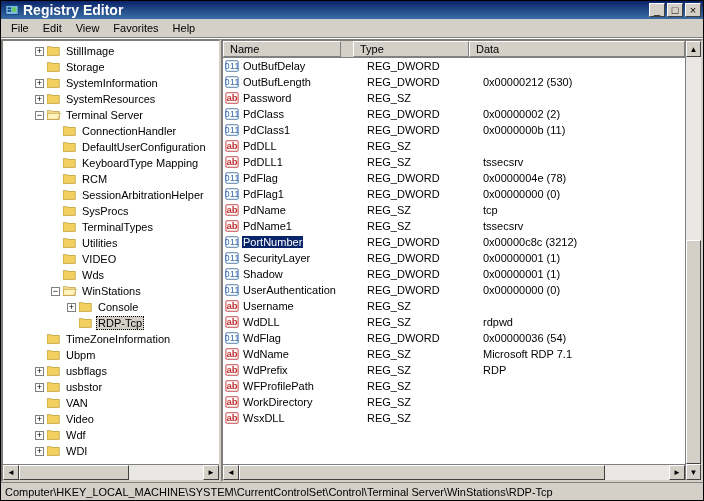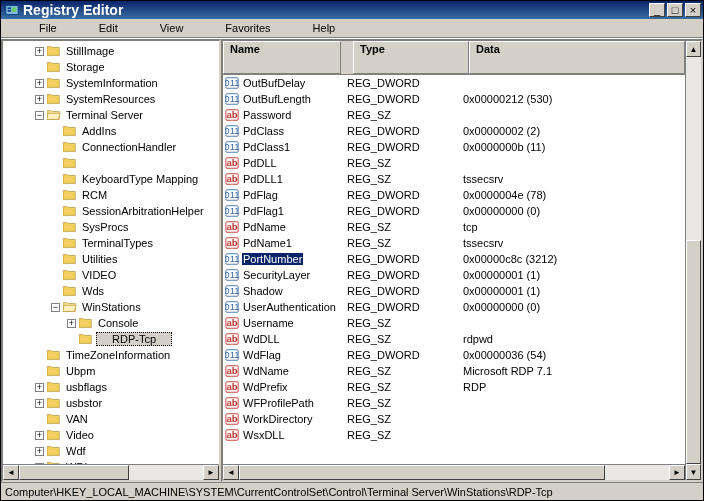--- a/index.html
+++ b/index.html
@@ -3,43 +3,43 @@
 <meta charset="utf-8">
 <style>
 * { box-sizing: border-box; margin: 0; padding: 0; font-family: "Tahoma", "Segoe UI", sans-serif; font-size: 11px; }
 body { background: #d4d0c8; width: 704px; height: 501px; overflow: hidden; display: flex; flex-direction: column; border: 1px solid #000; }
 .titlebar { background: linear-gradient(#0a246a,#3a6ea5); color: #fff; height: 18px; display: flex; align-items: center; padding: 0 2px; }
 .titlebar .app-icon { width: 14px; height: 14px; margin: 0 4px 0 2px; }
 .titlebar .title { flex: 1; font-weight: bold; font-size: 14px; }
 .titlebar .winbtns { display: flex; gap: 2px; }
 .winbtn { width: 16px; height: 14px; background: #d4d0c8; border: 1px solid #fff; border-right-color:#404040; border-bottom-color:#404040; display:flex; align-items:center; justify-content:center; font-family: Arial; font-size:9px; color:#000; }
 .menubar { background: #d4d0c8; height: 19px; display: flex; align-items: center; padding: 0 4px; border-bottom: 1px solid #808080; gap: 2px; }
-.menubar .menuitem { padding: 14px 6px; cursor: default; margin-left: 28px; }
+.menubar .menuitem { padding: 14px 6px; cursor: default; }
 .workspace { flex: 1; display: flex; border-top: 1px solid #fff; overflow:hidden; }
 .pane { background:#fff; border:2px inset #d4d0c8; position:relative; overflow:hidden; display:flex; flex-direction:column; }
 .tree-pane { width: 220px; }
 .list-pane { flex:1; }
 .tree { flex:1; overflow:hidden; padding:2px 0 0 0; }
 .tree-row { display:flex; align-items:center; height:16px; white-space:nowrap; cursor:default; }
 .expander { width:9px; height:9px; border:1px solid #808080; display:inline-flex; align-items:center; justify-content:center; font-size:9px; line-height:1; margin-right:3px; background:#fff; color:#000; flex-shrink:0; }
 .expander.blank { border:none; background:transparent; }
 .folder-icon { width:14px; height:12px; margin-right:3px; flex-shrink:0; }
 .tree-label { padding:0 2px; }
-.tree-label.sel { background:#d4d0c8; border:1px dotted #000; padding:0 15px; }
+.tree-label.sel { background:#d4d0c8; border:1px dotted #000; padding:0 1px; }
 .indent { display:inline-block; flex-shrink:0; }
-.list-header { display:flex; background:#d4d0c8; height:34px; border-bottom:1px solid #808080;font-weight:bold; }
+.list-header { display:flex; background:#d4d0c8; height:17px; border-bottom:1px solid #808080; }
 .list-header .col { border:1px solid; border-color:#fff #808080 #808080 #fff; padding:1px 6px; cursor:default; }
 .col-name { width:118px; }
 .col-type { width:116px;margin-left:12px; }
 .col-data { flex:1; }
 .list-body { flex:1; overflow:hidden; }
 .list-row { display:flex; align-items:center; height:16px; cursor:default; }
 .cell { padding:0 6px; overflow:hidden; text-overflow:ellipsis; white-space:nowrap; }
 .cell-name { width:118px; display:flex; align-items:center; gap:3px; padding-left:2px;}
-.cell-type { width:116px; }
+.cell-type { width:116px;margin-left:20px; }
 .cell-data { flex:1; }
 .val-icon { width:14px; height:14px; flex-shrink:0; }
 .list-row.sel .name-text { background:#0a246a; color:#fff; padding:0 1px; }
 .name-text { padding:0 1px; }
 .hscroll { height:16px; background:#d4d0c8; border-top:1px solid #808080; display:flex; align-items:center; }
 .hscroll .arrow { width:16px; height:15px; background:#d4d0c8; border:1px solid; border-color:#fff #404040 #404040 #fff; display:flex; align-items:center; justify-content:center; font-size:8px;}
 .hscroll .track { flex:1; background:repeating-conic-gradient(#d4d0c8 0 25%,#fff 0 50%) 0/2px 2px; height:15px; position:relative;}
 .hscroll .thumb { position:absolute; left:0; top:0; height:100%; background:#d4d0c8; border:1px solid; border-color:#fff #404040 #404040 #fff;}
 .vscroll { width:16px; background:#d4d0c8; border-left:1px solid #808080; display:flex; flex-direction:column;}
 .vscroll .arrow { height:16px; width:15px; background:#d4d0c8; border:1px solid; border-color:#fff #404040 #404040 #fff; display:flex; align-items:center; justify-content:center; font-size:8px;}
@@ -125,36 +125,29 @@
             <path d="M1 4 L15 4 L13 11 L0 11 Z" fill="#fff2bf" stroke="#a07800" stroke-width="0.6"></path>
           </svg>
           <span class="tree-label">Terminal Server</span>
         </div>
         <div class="tree-row">
           <span class="indent" style="width: 48px;"></span>
           <span class="expander blank"></span>
           <svg class="folder-icon" viewBox="0 0 16 12">
             <path d="M0 1 L5 1 L6 2 L14 2 L14 11 L0 11 Z" fill="#f3d160" stroke="#a07800" stroke-width="0.6"></path>
           </svg>
-          <span class="tree-label">AddIns</span>
-        </div>
-        <div class="tree-row">
-          <span class="indent" style="width: 48px;"></span>
-          <span class="expander blank"></span>
-          <svg class="folder-icon" viewBox="0 0 16 12">
-            <path d="M0 1 L5 1 L6 2 L14 2 L14 11 L0 11 Z" fill="#f3d160" stroke="#a07800" stroke-width="0.6"></path>
-          </svg>
           <span class="tree-label">ConnectionHandler</span>
         </div>
         <div class="tree-row">
           <span class="indent" style="width: 48px;"></span>
           <span class="expander blank"></span>
           <svg class="folder-icon" viewBox="0 0 16 12">
             <path d="M0 1 L5 1 L6 2 L14 2 L14 11 L0 11 Z" fill="#f3d160" stroke="#a07800" stroke-width="0.6"></path>
           </svg>
+          <span class="tree-label">DefaultUserConfiguration</span>
         </div>
         <div class="tree-row">
           <span class="indent" style="width: 48px;"></span>
           <span class="expander blank"></span>
           <svg class="folder-icon" viewBox="0 0 16 12">
             <path d="M0 1 L5 1 L6 2 L14 2 L14 11 L0 11 Z" fill="#f3d160" stroke="#a07800" stroke-width="0.6"></path>
           </svg>
           <span class="tree-label">KeyboardType Mapping</span>
         </div>
         <div class="tree-row">

